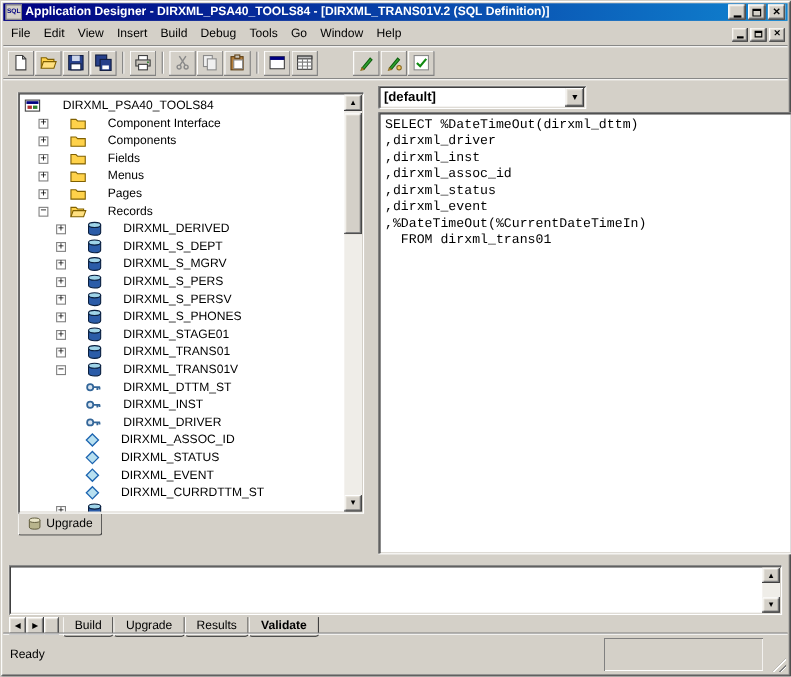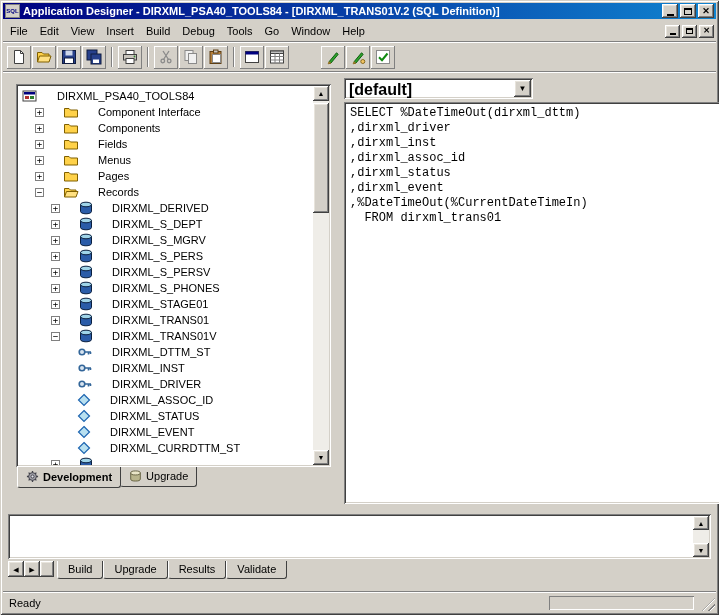--- a/index.html
+++ b/index.html
@@ -78,21 +78,21 @@
   
   .ws-tabs { position:absolute; left:17px; top:467px; display:flex; align-items:flex-start; }
   .wstab { display:flex; align-items:center; gap:4px; padding:3px 8px 4px; background:#d4d0c8;
     border-left:1px solid #ffffff; border-right:1px solid #404040; border-bottom:1px solid #404040;
     border-radius:0 0 3px 3px; font-size:11px; }
   .wstab.active { font-weight:bold; position:relative; z-index:2; }
   .wstab.inactive { padding:2px 8px 3px; margin-left:-1px; }
 
   
   .combo { position:absolute; left:344px; top:78px; width:189px; height:21px; display:flex; }
-  .combo-text { flex:1; font-weight:bold; padding:3px 0 0 5px; font-size:16px; }
+  .combo-text { flex:1; font-weight:bold; padding:3px 0 0 5px; font-size:12px; }
   .combo-btn { width:17px; height:17px; margin:2px; display:flex; align-items:center;
     justify-content:center; font-size:8px; line-height:1; }
   .sql-editor { position:absolute; left:344px; top:102px; width:424px; height:402px;
     padding:4px 2px 0 6px; overflow:hidden; }
   .sline { font-family:"Liberation Mono","DejaVu Sans Mono",monospace; font-size:12px;
     line-height:15px; white-space:pre; }
 
   
   .output-box { position:absolute; left:8px; top:514px; width:703px; height:45px; }
   .vscroll2 { position:absolute; right:2px; top:2px; bottom:2px; width:16px;
@@ -100,24 +100,24 @@
   .sb-btn2 { width:16px; height:14px; flex:none; display:flex; align-items:center;
     justify-content:center; font-size:7px; line-height:1; }
   .output-tabrow { position:absolute; left:8px; top:561px; height:19px; display:flex; align-items:flex-start; }
   .mini-hs { display:flex; height:16px; margin-right:3px; }
   .hs-btn { width:16px; height:16px; flex:none; display:flex; align-items:center;
     justify-content:center; font-size:7px; line-height:1; }
   .hs-thumb { width:14px; height:16px; }
   .otab { padding:2px 10px 3px; background:#d4d0c8; border-left:1px solid #ffffff;
     border-right:1px solid #404040; border-bottom:1px solid #404040;
     border-radius:0 0 3px 3px; font-size:11px; }
-  .otab.active { font-weight:normal; }
-
-  
-  .statusbar { position:absolute; left:3px; right:3px; bottom:3px; height:20px;
+  .otab.active { font-weight:bold; }
+
+  
+  .statusbar { position:absolute; left:3px; right:3px; bottom:3px; height:36px;
     border-top:1px solid #ffffff; box-shadow:0 -1px 0 #808080;
     display:flex; align-items:center; }
   .status-text { padding-left:6px; }
   .status-panel { position:absolute; right:22px; top:3px; bottom:2px; width:145px;
     box-shadow: inset 1px 1px 0 #808080, inset -1px -1px 0 #ffffff; }
   .grip { position:absolute; right:1px; bottom:1px; width:13px; height:13px;
     background:repeating-linear-gradient(-45deg, transparent 0 3px, #ffffff 3px 4px, #808080 4px 5px);
     clip-path:polygon(100% 0, 100% 100%, 0 100%); }
 </style>
 </head>
@@ -514,26 +514,20 @@
       <span class="sb-track">
         <span class="sb-thumb raised" style="top:2px;height:110px;"></span>
       </span>
       <span class="sb-btn raised">
           <span>▼</span>
         </span>
     </div>
   </div>
 
   <div class="ws-tabs">
-    <span class="wstab active">
-      <svg width="13" height="13">
-          <use href="#i-gear" xlink:href="#i-gear"></use>
-        </svg>
-      <span>Development</span>
-    </span>
     <span class="wstab inactive">
       <svg width="13" height="14">
           <use href="#i-cyl-gray" xlink:href="#i-cyl-gray"></use>
         </svg>
       <span>Upgrade</span>
     </span>
   </div>
 
   <div class="combo sunken">
     <span class="combo-text">[default]</span>

